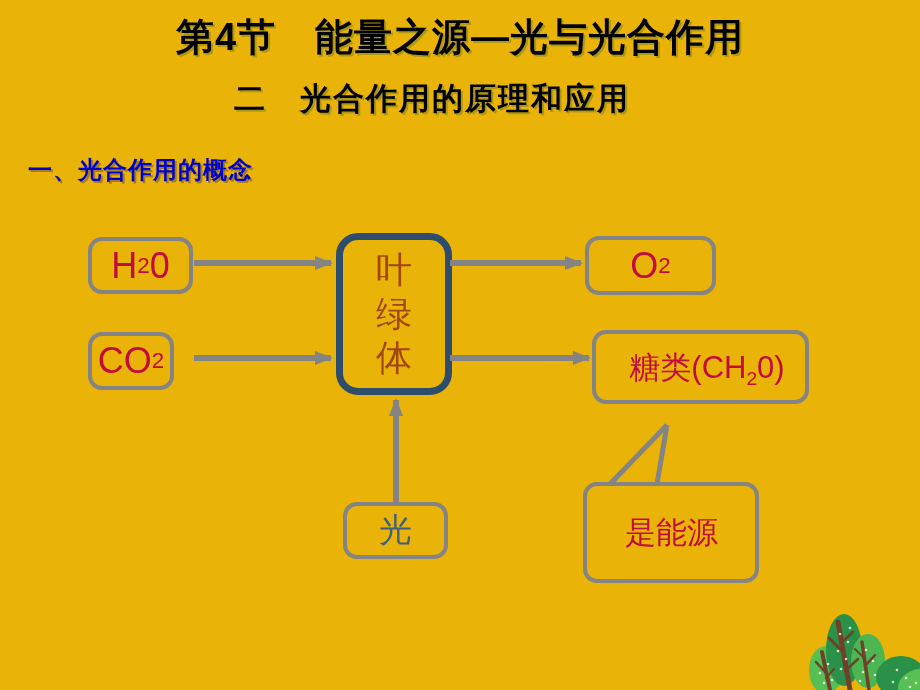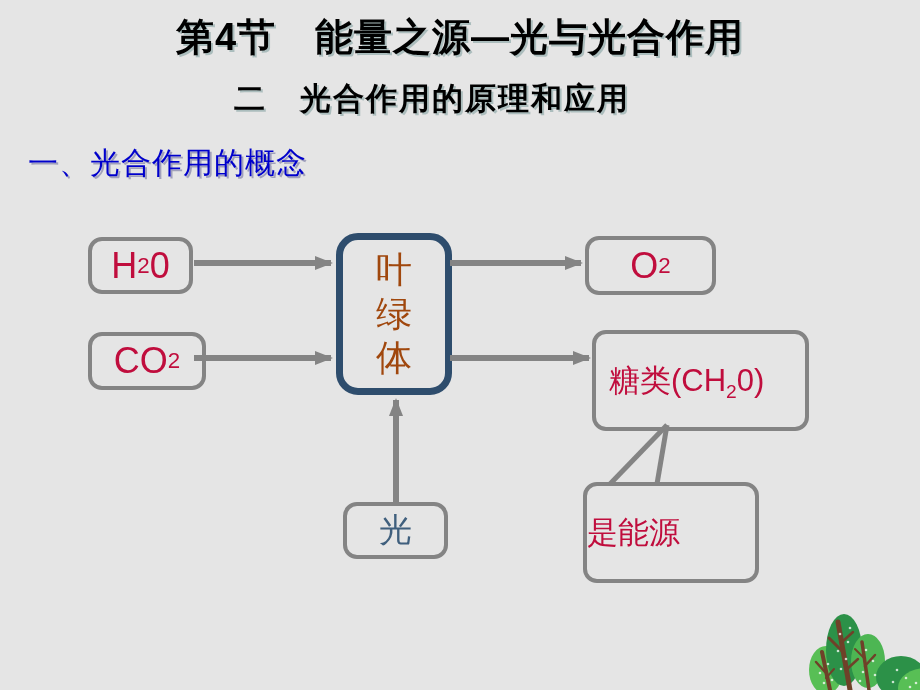--- a/index.html
+++ b/index.html
@@ -2,21 +2,21 @@
 <html><head>
 <meta charset="utf-8">
 <style>
   html, body { margin: 0; padding: 0; }
   body { font-family: "Liberation Sans", sans-serif; }
 
   .slide {
     position: relative;
     width: 920px;
     height: 690px;
-    background: #e5e5e5;
+    background: #eab308;
     overflow: hidden;
   }
 
   .slide-title {
     position: absolute;
     top: 12px; left: 0;
     width: 100%;
     text-align: center;
     font-size: 38px;
     font-weight: bold;
@@ -32,77 +32,78 @@
     text-align: center;
     font-size: 31px;
     font-weight: bold;
     color: #000;
     letter-spacing: 2px;
     text-shadow: 2px 2px 0 rgba(0,70,70,0.25);
   }
 
   .section-heading {
     position: absolute;
-    top: 143px; left: 28px;
-    font-size: 30px;
-    font-weight: normal;
+    top: 154px; left: 28px;
+    font-size: 24px;
+    font-weight: bold;
     color: #0000cc;
     letter-spacing: 1px;
     text-shadow: 2px 2px 0 rgba(0,0,90,0.30);
   }
 
   .box {
     position: absolute;
     box-sizing: border-box;
     border: 4px solid #848484;
     border-radius: 14px;
     display: flex;
     align-items: center;
     justify-content: center;
     color: #c00d3d;
   }
   .box sub { font-size: 0.62em; line-height: 0; }
 
   .box-h2o   { left: 88px;  top: 237px; width: 105px; height: 57px;  font-size: 36px; }
-  .box-co2   { left: 88px;  top: 332px; width: 118px; height: 58px;  font-size: 36px; }
+  .box-co2   { left: 88px;  top: 332px; width: 86px; height: 58px;  font-size: 36px; }
   .box-o2    { left: 585px; top: 236px; width: 131px; height: 59px;  font-size: 36px; }
 
   .box-chloroplast {
     left: 336px; top: 233px; width: 116px; height: 162px;
     border: 7px solid #2e4d6d;
     border-radius: 22px;
     flex-direction: column;
     justify-content: space-evenly;
     font-size: 36px;
     color: #a0470d;
     padding: 4px 0;
   }
   .box-chloroplast .vchar { line-height: 1; }
 
   .box-sugar {
-    left: 592px; top: 330px; width: 217px; height: 101px;
+    left: 592px; top: 330px; width: 217px; height: 74px;
     flex-direction: column;
-    align-items: flex-start;
+    align-items: center;
     justify-content: center;
     padding-left: 13px;
     font-size: 31px;
     line-height: 43px;
   }
 
   .box-light {
     left: 343px; top: 502px; width: 105px; height: 57px;
     font-size: 33px;
     color: #3f5f7d;
   }
 
   .box-energy {
     left: 583px; top: 482px; width: 176px; height: 101px;
     flex-direction: column;
     align-items: flex-start;
     justify-content: center;
+    padding-left: 38px;
     font-size: 31px;
     line-height: 44px;
   }
 
   .connectors {
     position: absolute;
     left: 0; top: 0;
     width: 920px; height: 690px;
     pointer-events: none;
   }

